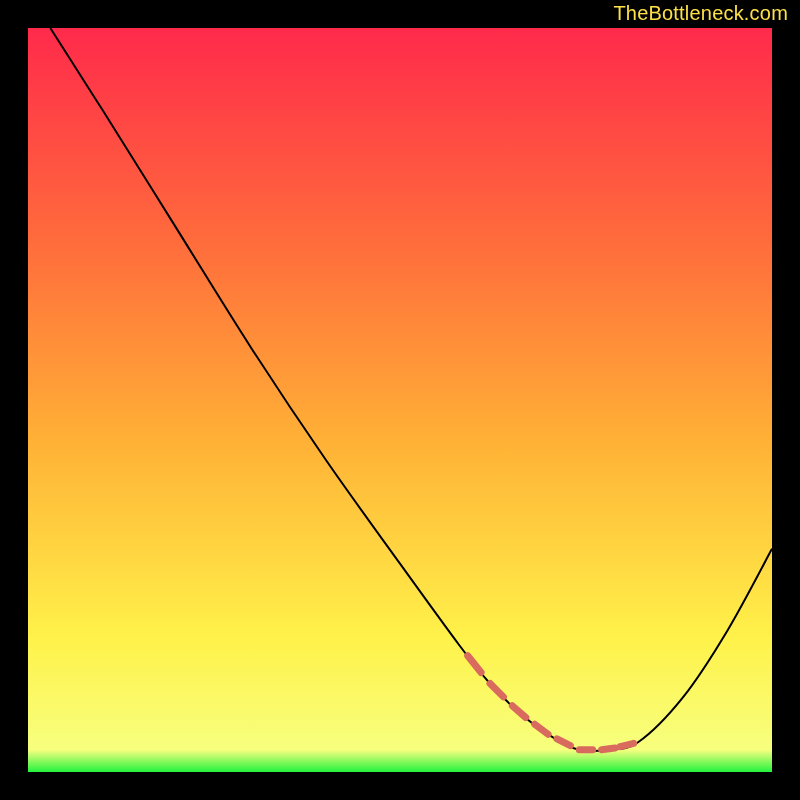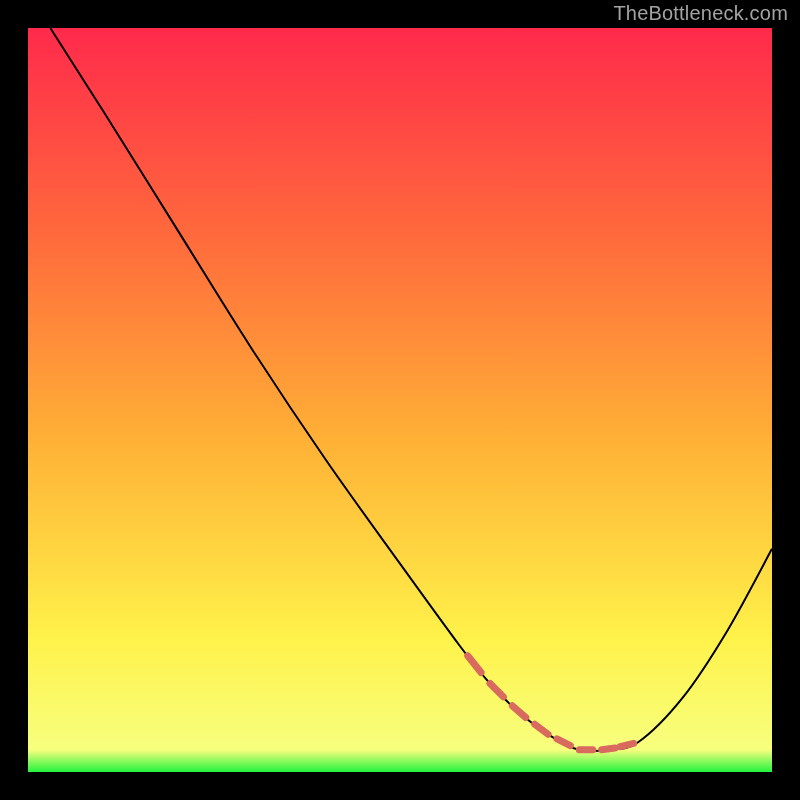--- a/index.html
+++ b/index.html
@@ -15,21 +15,21 @@
     width: 800px;
     height: 800px;
   }
   svg { display: block; }
   .watermark {
     position: absolute;
     top: 2px;
     right: 12px;
     font-family: Arial, Helvetica, sans-serif;
     font-size: 20px;
-    color: #a3a3a3;
+    color: #fde047;
     letter-spacing: 0.2px;
   }
 </style>
 </head>
 <body>
 <div class="wrap">
 
 <svg id="chart" width="800" height="800" viewBox="0 0 800 800">
   <defs>
     <linearGradient id="bg" x1="0" y1="1" x2="0" y2="0">

